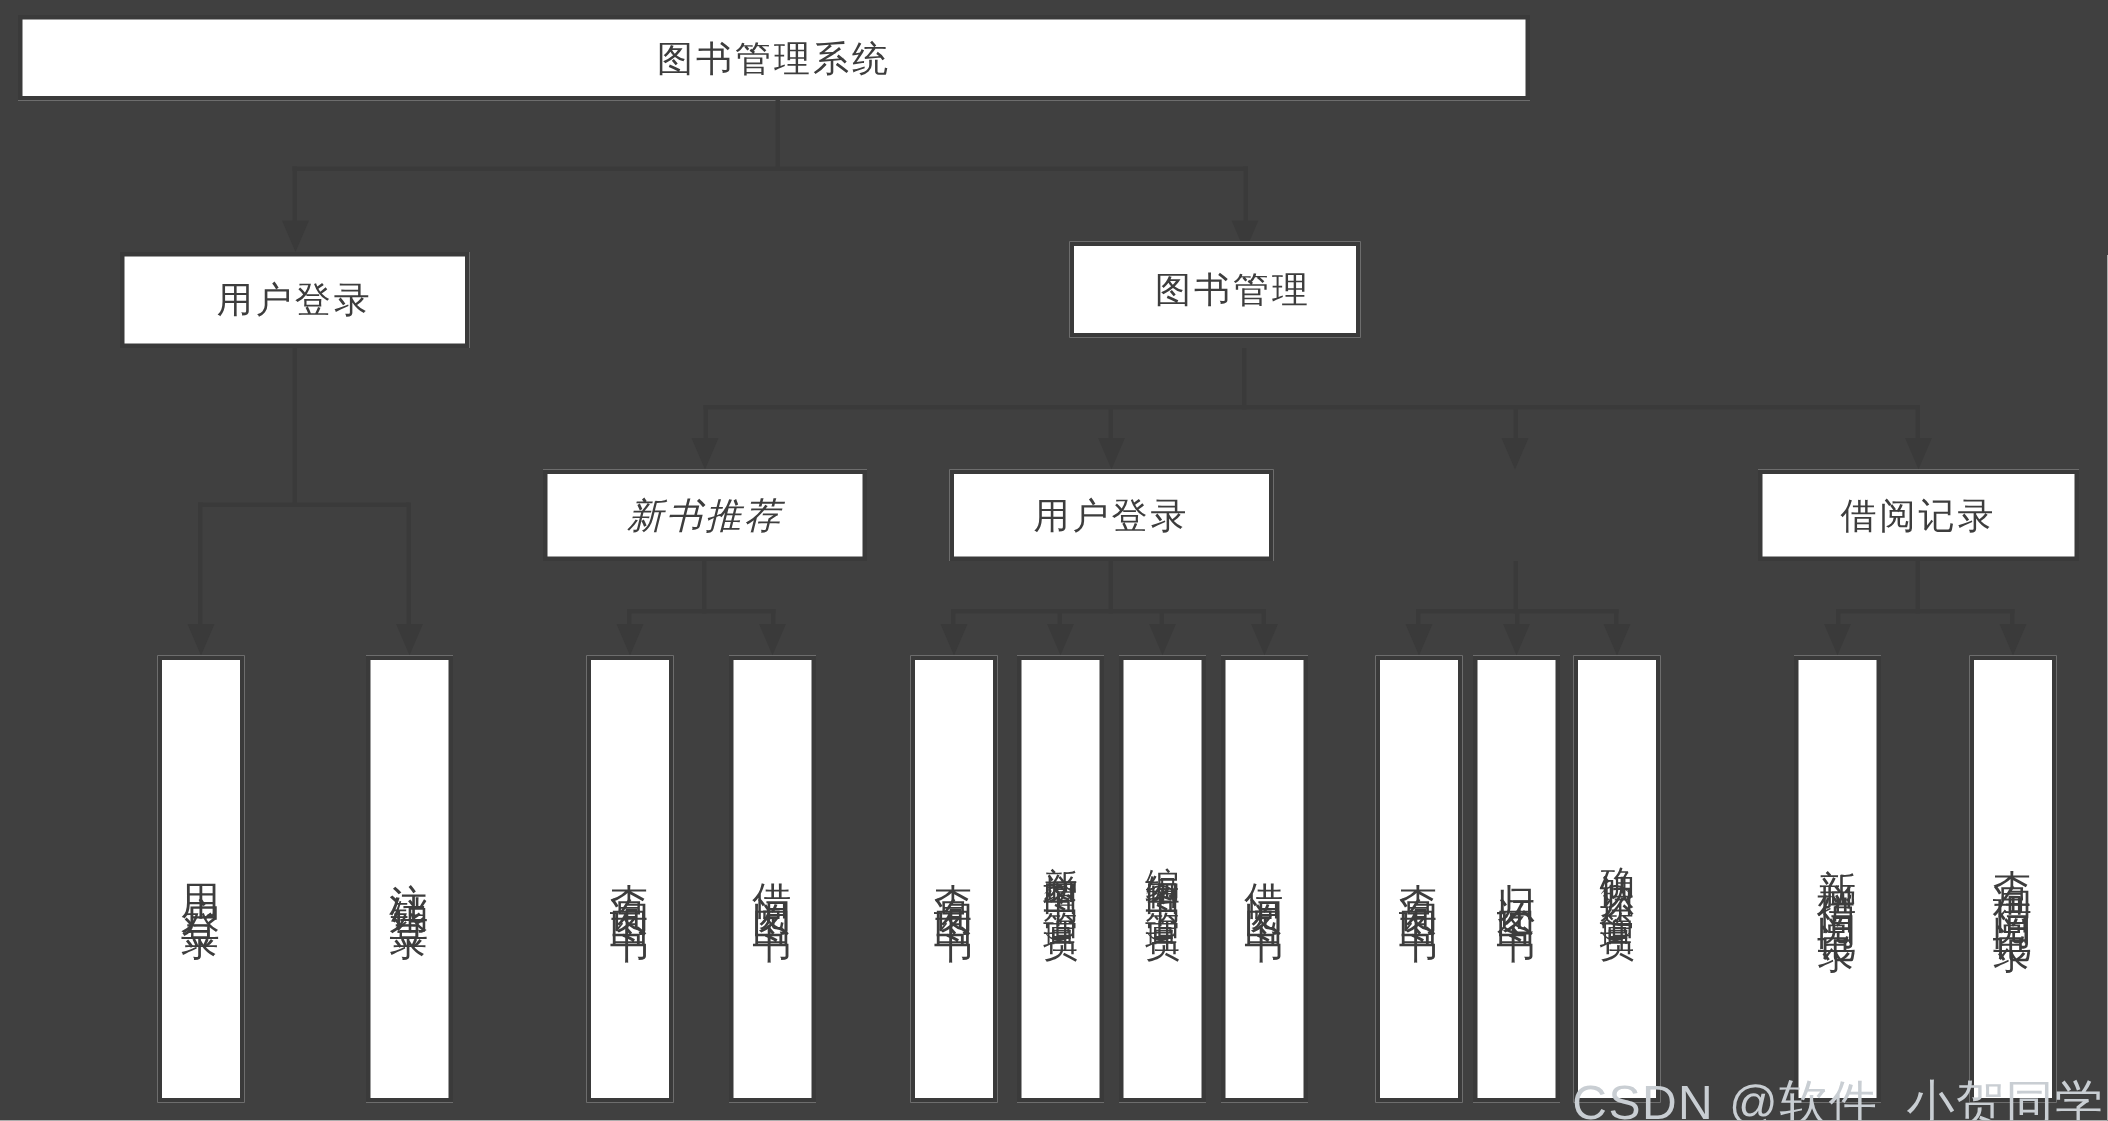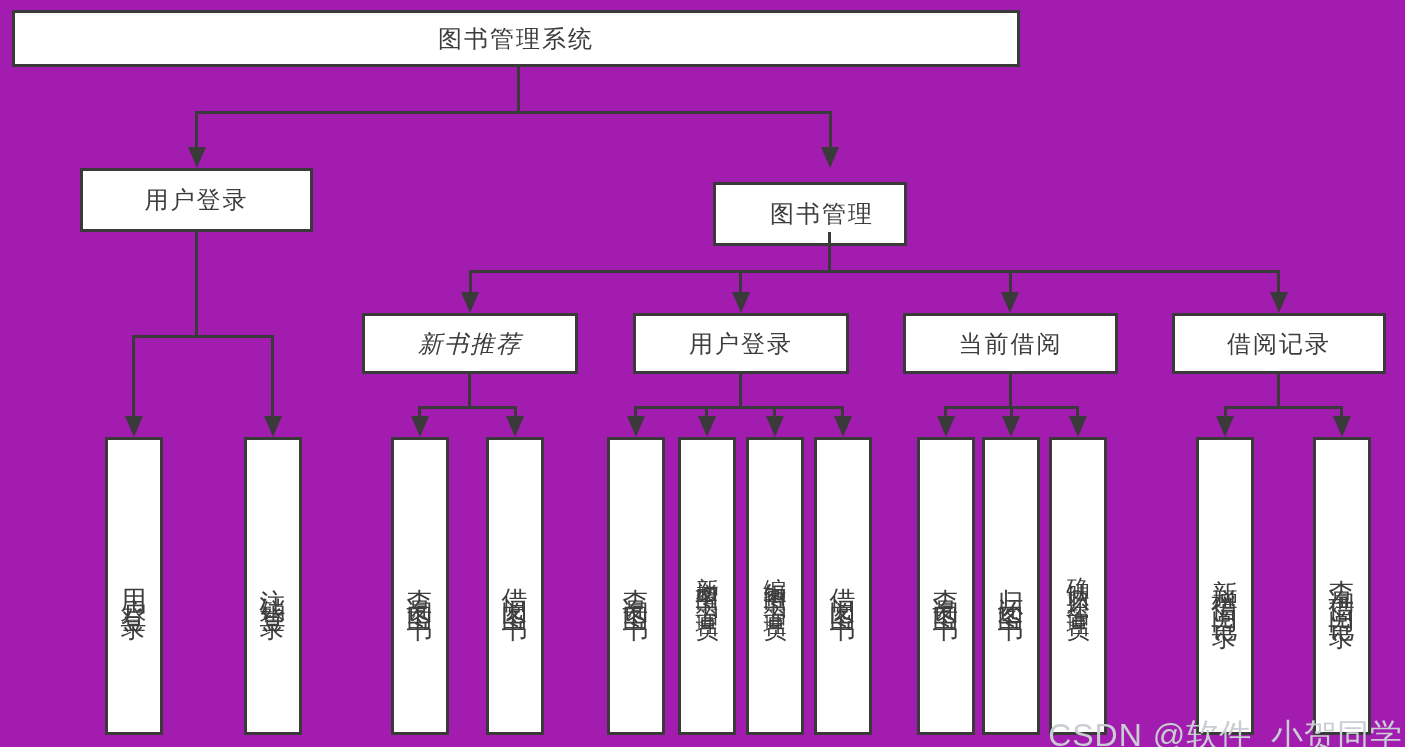--- a/index.html
+++ b/index.html
@@ -1,19 +1,19 @@
 <!DOCTYPE html>
 <html><head>
 <meta charset="utf-8">
 <style>
   html,body { margin:0; padding:0; background:#ffffff; }
   #canvas {
     position:relative;
     width:1405px; height:747px;
-    background:#a21caf;
+    background:#404040;
     font-family:"Liberation Sans","DejaVu Sans",sans-serif;
     overflow:hidden;
   }
   .box {
     position:absolute;
     border:3px solid #3a3a3a;
     background:#ffffff;
     display:flex; align-items:center; justify-content:center;
     color:#3d3d3d;
     font-size:24px;
@@ -71,21 +71,21 @@
   <div class="vl" style="left:517px; top:66px; height:48px;"></div>
   <div class="hl" style="left:195px; top:111px; width:637px;"></div>
   <div class="vl" style="left:195px; top:111px; height:39px;"></div>
   <div class="arrow" style="left:188px; top:147px;"></div>
   <div class="vl" style="left:829px; top:111px; height:39px;"></div>
   <div class="arrow" style="left:821px; top:147px;"></div>
 
   <div class="box" style="left:80px; top:168px; width:233px; height:64px;">
     <span>用户登录</span>
   </div>
-  <div class="box" style="left:713px; top:182px; width:194px; height:64px;padding-left:24px;">
+  <div class="box" style="left:713px; top:161px; width:194px; height:64px;padding-left:24px;">
     <span>图书管理</span>
   </div>
 
   <div class="vl" style="left:195px; top:232px; height:105px;"></div>
   <div class="hl" style="left:132px; top:335px; width:141px;"></div>
   <div class="vl" style="left:132px; top:335px; height:83px;"></div>
   <div class="arrow" style="left:125px; top:416px;"></div>
   <div class="vl" style="left:271px; top:335px; height:83px;"></div>
   <div class="arrow" style="left:264px; top:416px;"></div>
 
@@ -98,23 +98,20 @@
   <div class="vl" style="left:1009px; top:270px; height:25px;"></div>
   <div class="arrow" style="left:1001px; top:292px;"></div>
   <div class="vl" style="left:1277px; top:270px; height:25px;"></div>
   <div class="arrow" style="left:1270px; top:292px;"></div>
 
   <div class="box" style="left:362px; top:313px; width:216px; height:61px;font-style:italic;">
     <span>新书推荐</span>
   </div>
   <div class="box" style="left:633px; top:313px; width:216px; height:61px;">
     <span>用户登录</span>
-  </div>
-  <div class="box" style="left:903px; top:313px; width:215px; height:61px;">
-    <span>当前借阅</span>
   </div>
   <div class="box" style="left:1172px; top:313px; width:214px; height:61px;">
     <span>借阅记录</span>
   </div>
 
   <div class="vl" style="left:468px; top:374px; height:35px;"></div>
   <div class="hl" style="left:418px; top:406px; width:99px;"></div>
   <div class="vl" style="left:418px; top:406px; height:12px;"></div>
   <div class="arrow" style="left:411px; top:416px;"></div>
   <div class="vl" style="left:514px; top:406px; height:12px;"></div>

